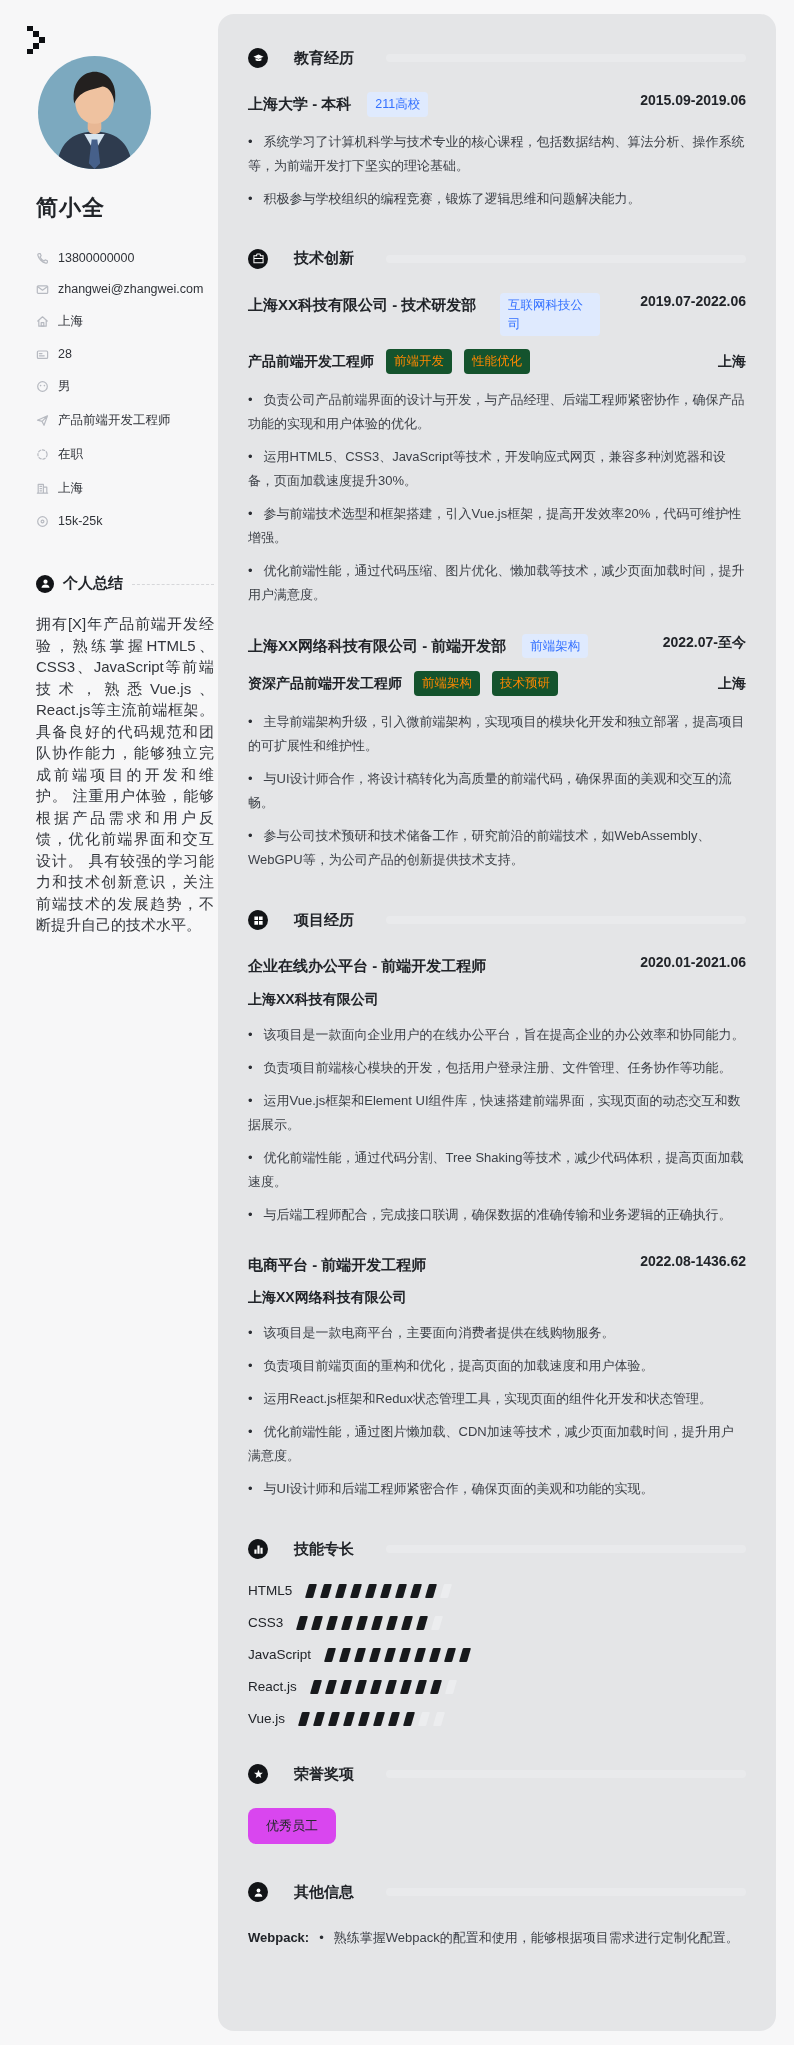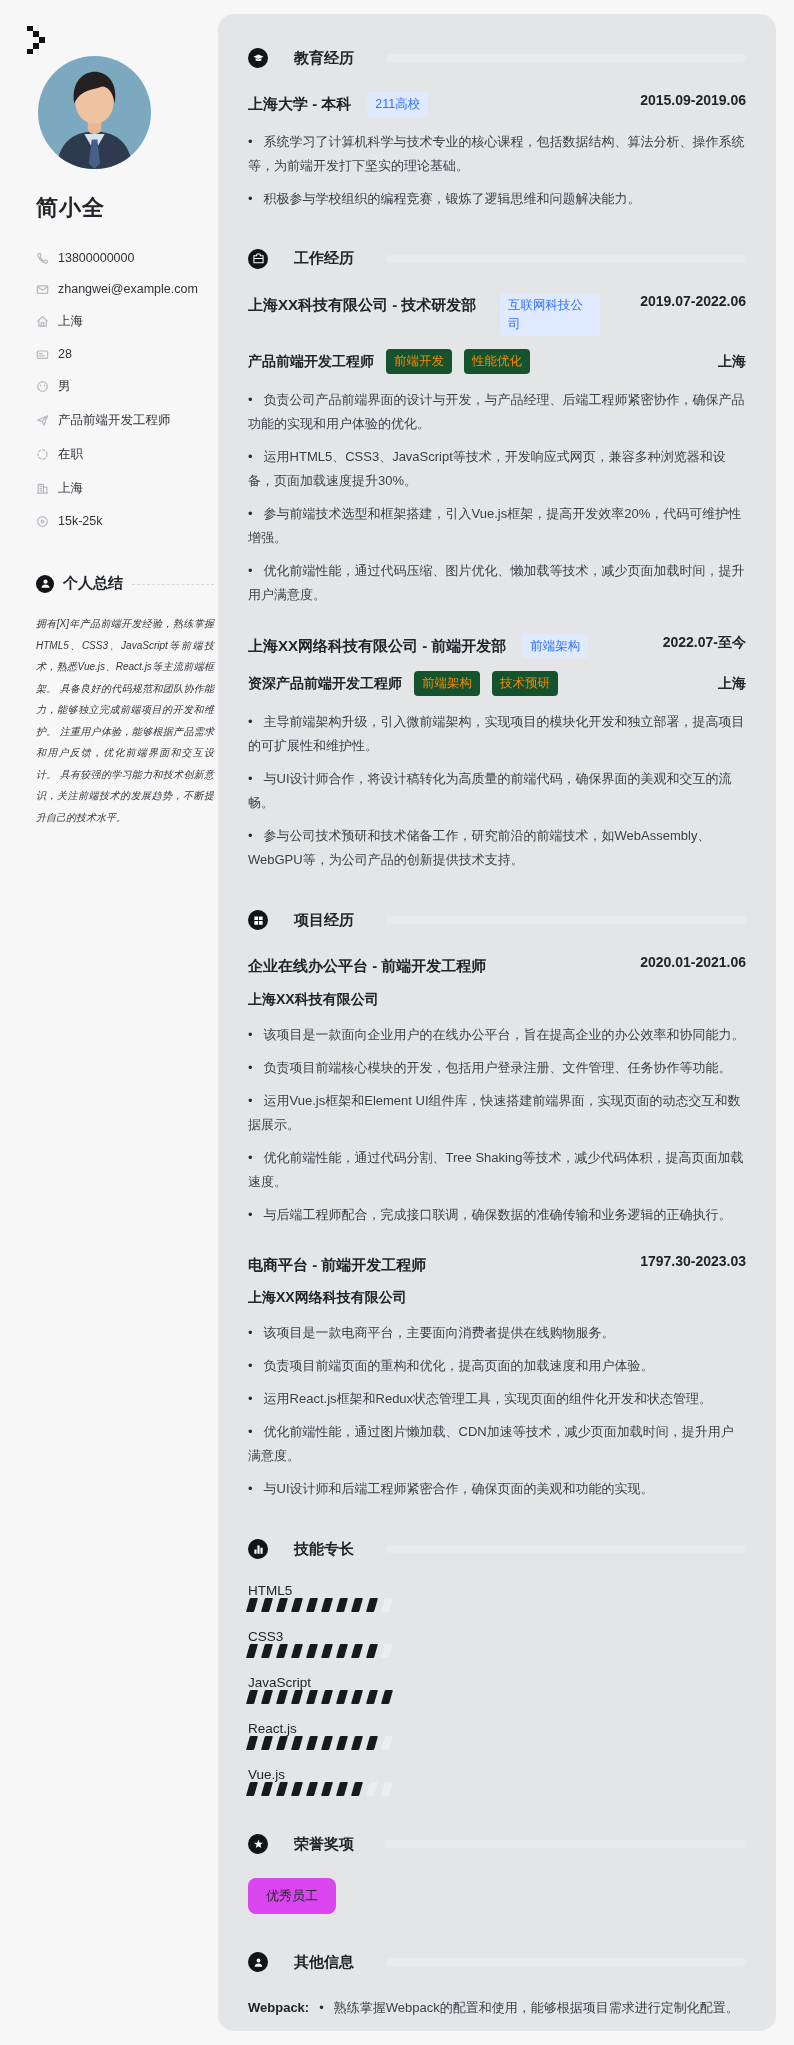--- a/index.html
+++ b/index.html
@@ -21,21 +21,21 @@
   .name { font-size:22px; font-weight:bold; letter-spacing:1px; margin-bottom:28px; }
   .contact-list { list-style:none; }
   .contact-list li { display:flex; align-items:center; gap:9px; margin-bottom:17px; font-size:12.5px; color:#303339; }
   .c-ico { width:13px; height:13px; flex:0 0 13px; }
   .c-ico svg { display:block; width:13px; height:13px; stroke:#b7bac1; fill:none; stroke-width:1.2; stroke-linecap:round; stroke-linejoin:round; }
 
   .sb-header { display:flex; align-items:center; gap:9px; margin-top:46px; margin-bottom:20px; }
   .sb-header .circle-ico { width:18px; height:18px; }
   .sb-title { font-size:15px; font-weight:bold; white-space:nowrap; }
   .sb-rule { flex:1; border-top:1px dashed #d6d7da; margin-top:2px; }
-  .summary { font-size:10px; line-height:21.5px; color:#33363c; text-align:justify;font-style:italic; }
+  .summary { font-size:15px; line-height:21.5px; color:#33363c; text-align:justify; }
 
   
   .card {
     position:absolute; left:218px; top:14px;
     width:558px; height:2017px;
     background:#e4e5e7; border-radius:16px;
     padding:34px 30px 28px; overflow:hidden;
   }
   .section { margin-bottom:38px; }
   .section-header { display:flex; align-items:center; gap:26px; margin-bottom:24px; }
@@ -61,21 +61,21 @@
   .badge { display:inline-block; font-size:12.5px; line-height:1.5; padding:3px 8px; border-radius:4px; }
   .badge-blue { color:#3370ff; background:#dfeafe; margin-left:16px; max-width:100px; }
   .badge-orange { color:#ff8800; background:#14532d; margin-left:12px; white-space:nowrap; }
 
   .bullets { list-style:none; }
   .bullets li { font-size:13px; line-height:1.85; color:#3b3f46; margin-bottom:9px; }
   .bullets li::before { content:"•"; margin-right:11px; color:#2a2d33; }
   .bullets li:last-child { margin-bottom:0; }
 
   
-  .skill-row { display:flex; align-items:flex-start; margin-bottom:17px;flex-direction:column; }
+  .skill-row { display:flex; align-items:center; margin-bottom:17px; }
   .skill-name { font-size:13.5px; font-weight:500; color:#212429; margin-right:15px; }
   .skill-marks { display:flex; align-items:center; }
   .skill-marks .mark { width:8px; height:14px; background:#ecedef; transform:skewX(-16deg); border-radius:1px; margin-right:7px; }
   .skill-marks .mark.filled { background:#17191c; }
 
   
   .honor-badge { display:inline-block; background:#d946ef; border-radius:8px; padding:9px 18px; font-size:13px; color:#26292e; }
 
   
   .other-row { display:flex; align-items:flex-start; margin-bottom:8px; font-size:13px; }
@@ -117,21 +117,21 @@
         </span>
       <span>13800000000</span>
     </li>
     <li>
       <span class="c-ico">
           <svg viewBox="0 0 13 13">
             <rect x="1.3" y="2.8" width="10.4" height="7.6" rx="1"></rect>
             <path d="M1.5 3.6 L6.5 7.2 L11.5 3.6"></path>
           </svg>
         </span>
-      <span>zhangwei@example.com</span>
+      <span>zhangwei@zhangwei.com</span>
     </li>
     <li>
       <span class="c-ico">
           <svg viewBox="0 0 13 13">
             <path d="M1.8 6 L6.5 1.8 L11.2 6 M2.8 5.4 V11.2 H10.2 V5.4"></path>
             <rect x="5.2" y="7.6" width="2.6" height="3.6"></rect>
           </svg>
         </span>
       <span>上海</span>
     </li>
@@ -227,21 +227,21 @@
     </div>
   </div>
 
   <div class="section">
     <div class="section-header">
       <span class="circle-ico">
         <svg viewBox="0 0 12 12">
             <path d="M4 3 V1.8 C4 1.3 4.4 1 5 1 H7 C7.6 1 8 1.3 8 1.8 V3 H11 V10.6 H1 V3 Z M1 6 H11" stroke="#fff" stroke-width="1.1" fill="none"></path>
           </svg>
       </span>
-      <span class="section-title">工作经历</span>
+      <span class="section-title">技术创新</span>
       <span class="section-band"></span>
     </div>
 
     <div class="entry">
       <div class="entry-head">
         <span class="entry-title w-limit">上海XX科技有限公司 - 技术研发部</span>
         <span class="badge badge-blue">互联网科技公司</span>
         <span class="entry-date">2019.07-2022.06</span>
       </div>
       <div class="entry-sub">
@@ -300,21 +300,21 @@
         <li>负责项目前端核心模块的开发，包括用户登录注册、文件管理、任务协作等功能。</li>
         <li>运用Vue.js框架和Element UI组件库，快速搭建前端界面，实现页面的动态交互和数据展示。</li>
         <li>优化前端性能，通过代码分割、Tree Shaking等技术，减少代码体积，提高页面加载速度。</li>
         <li>与后端工程师配合，完成接口联调，确保数据的准确传输和业务逻辑的正确执行。</li>
       </ul>
     </div>
 
     <div class="entry">
       <div class="entry-head">
         <span class="entry-title">电商平台 - 前端开发工程师</span>
-        <span class="entry-date">1797.30-2023.03</span>
+        <span class="entry-date">2022.08-1436.62</span>
       </div>
       <div class="entry-company">上海XX网络科技有限公司</div>
       <ul class="bullets">
         <li>该项目是一款电商平台，主要面向消费者提供在线购物服务。</li>
         <li>负责项目前端页面的重构和优化，提高页面的加载速度和用户体验。</li>
         <li>运用React.js框架和Redux状态管理工具，实现页面的组件化开发和状态管理。</li>
         <li>优化前端性能，通过图片懒加载、CDN加速等技术，减少页面加载时间，提升用户满意度。</li>
         <li>与UI设计师和后端工程师紧密合作，确保页面的美观和功能的实现。</li>
       </ul>
     </div>

